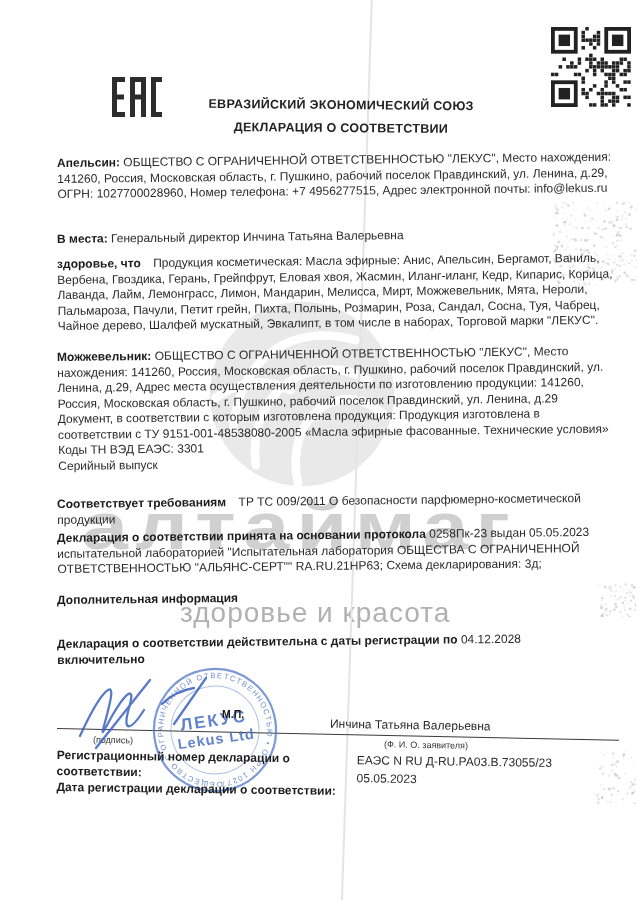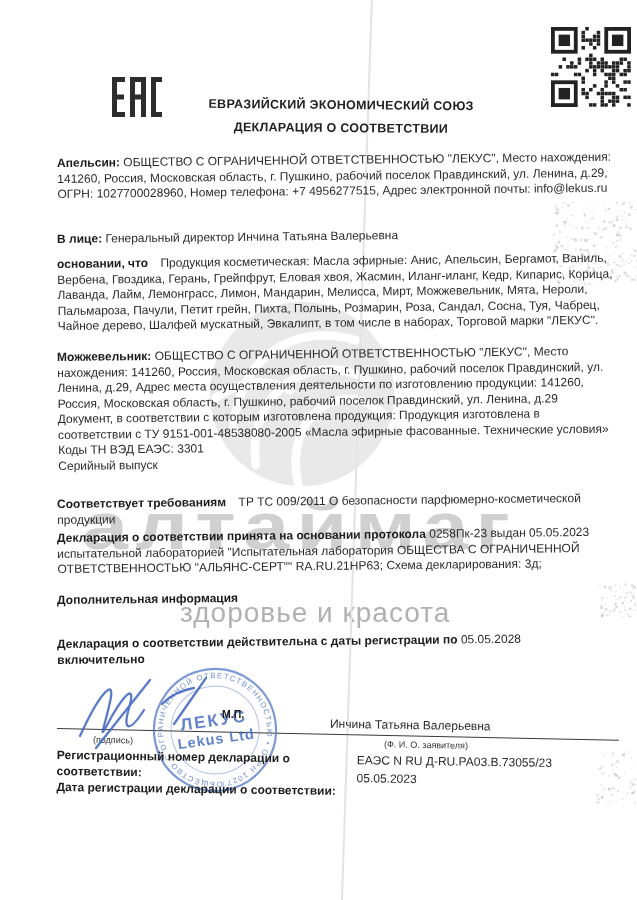--- a/index.html
+++ b/index.html
@@ -598,26 +598,26 @@
       <rect x="3.8095238095238093" y="57.14285714285714" width="19.047619047619047" height="19.047619047619047" fill="#fff"></rect>
       <rect x="7.619047619047619" y="60.95238095238095" width="11.428571428571427" height="11.428571428571427" fill="#222"></rect>
     </svg>
 
   <div class="sec s-applicant">
     <b>Апельсин:</b>
     <span>ОБЩЕСТВО С ОГРАНИЧЕННОЙ ОТВЕТСТВЕННОСТЬЮ "ЛЕКУС", Место нахождения: 141260, Россия, Московская область, г. Пушкино, рабочий поселок Правдинский, ул. Ленина, д.29, ОГРН: 1027700028960, Номер телефона: +7 4956277515, Адрес электронной почты: info@lekus.ru</span>
   </div>
 
   <div class="sec s-person">
-    <b>В лице:</b>
+    <b>В места:</b>
     <span>Генеральный директор Инчина Татьяна Валерьевна</span>
   </div>
 
   <div class="sec s-declares">
-    <b class="lbl-gap">основании, что</b>
+    <b class="lbl-gap">здоровье, что</b>
     <span>Продукция косметическая: Масла эфирные: Анис, Апельсин, Бергамот, Ваниль, Вербена, Гвоздика, Герань, Грейпфрут, Еловая хвоя, Жасмин, Иланг-иланг, Кедр, Кипарис, Корица, Лаванда, Лайм, Лемонграсс, Лимон, Мандарин, Мелисса, Мирт, Можжевельник, Мята, Нероли, Пальмароза, Пачули, Петит грейн, Пихта, Полынь, Розмарин, Роза, Сандал, Сосна, Туя, Чабрец, Чайное дерево, Шалфей мускатный, Эвкалипт, в том числе в наборах, Торговой марки "ЛЕКУС".</span>
   </div>
 
   <div class="sec s-manufacturer">
     <b>Можжевельник:</b>
     <span>ОБЩЕСТВО С ОГРАНИЧЕННОЙ ОТВЕТСТВЕННОСТЬЮ "ЛЕКУС", Место нахождения: 141260, Россия, Московская область, г. Пушкино, рабочий поселок Правдинский, ул. Ленина, д.29, Адрес места осуществления деятельности по изготовлению продукции: 141260, Россия, Московская область, г. Пушкино, рабочий поселок Правдинский, ул. Ленина, д.29</span>
     <span class="block">Документ, в соответствии с которым изготовлена продукция: Продукция изготовлена в соответствии с ТУ 9151-001-48538080-2005 «Масла эфирные фасованные. Технические условия»</span>
     <span class="block">Коды ТН ВЭД ЕАЭС: 3301</span>
     <span class="block">Серийный выпуск</span>
   </div>
@@ -631,21 +631,21 @@
     <b>Декларация о соответствии принята на основании протокола</b>
     <span>0258Пк-23 выдан 05.05.2023 испытательной лабораторией "Испытательная лаборатория ОБЩЕСТВА С ОГРАНИЧЕННОЙ ОТВЕТСТВЕННОСТЬЮ "АЛЬЯНС-СЕРТ"" RA.RU.21НР63; Схема декларирования: 3д;</span>
   </div>
 
   <div class="sec s-additional">
     <b>Дополнительная информация</b>
   </div>
 
   <div class="sec s-validity">
     <b>Декларация о соответствии действительна с даты регистрации по</b>
-    <span>05.05.2028</span>
+    <span>04.12.2028</span>
     <b class="block">включительно</b>
   </div>
 
   <div class="sign-rule"></div>
 
   <svg class="stamp" width="132" height="132" viewBox="0 0 132 132">
     <g transform="rotate(-8 66 66)">
       <circle cx="66" cy="66" r="61" fill="none" stroke="#5b7ec9" stroke-width="2.2" opacity=".9"></circle>
       <circle cx="66" cy="66" r="44" fill="none" stroke="#5b7ec9" stroke-width="1" opacity=".55"></circle>
       <defs>

